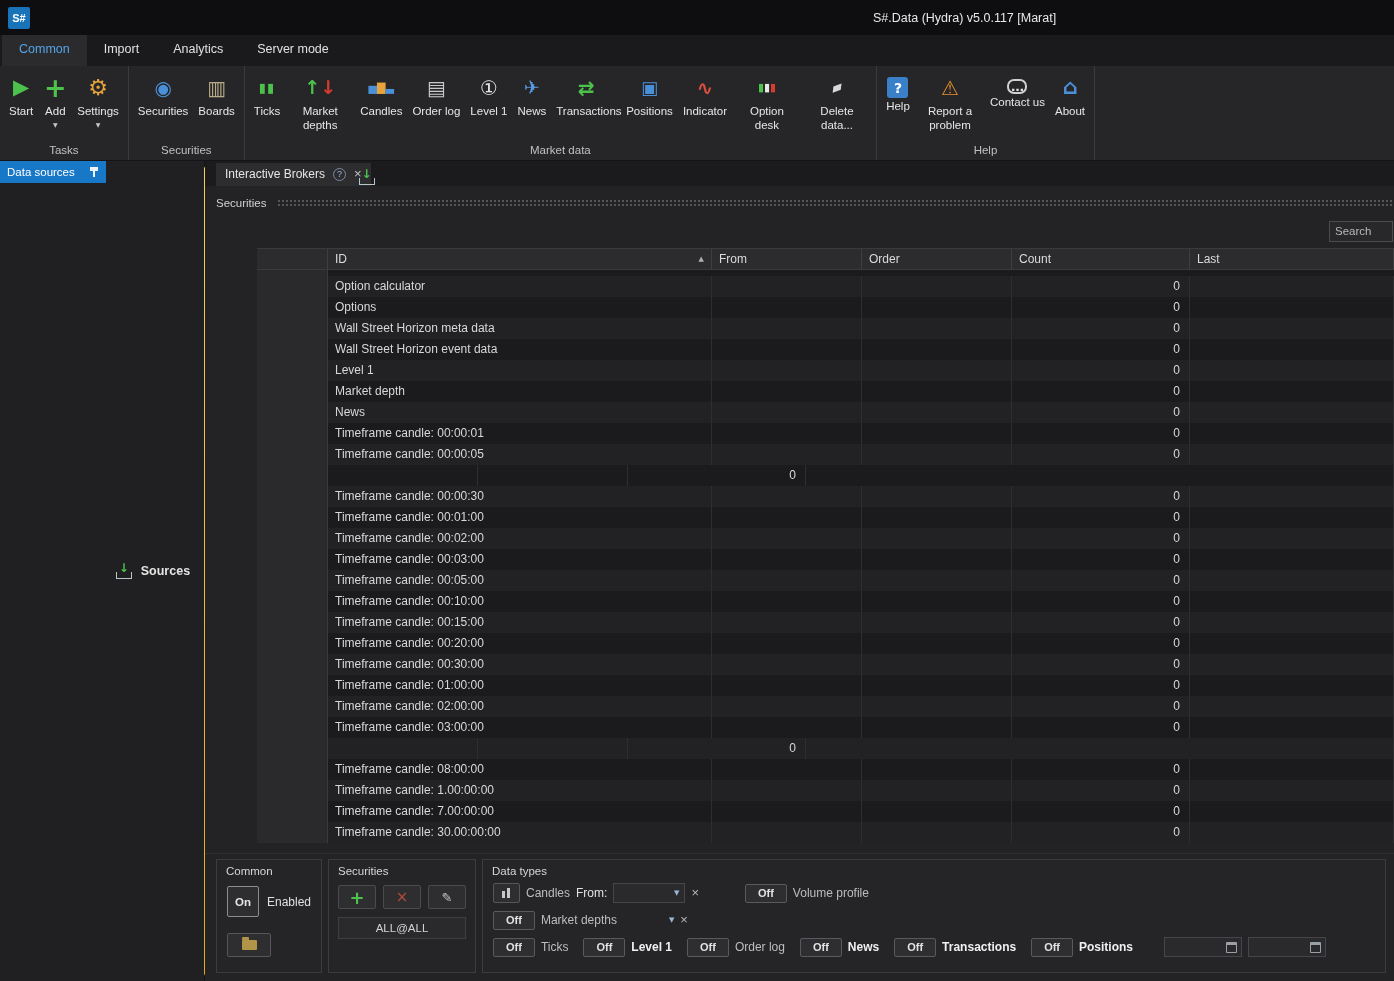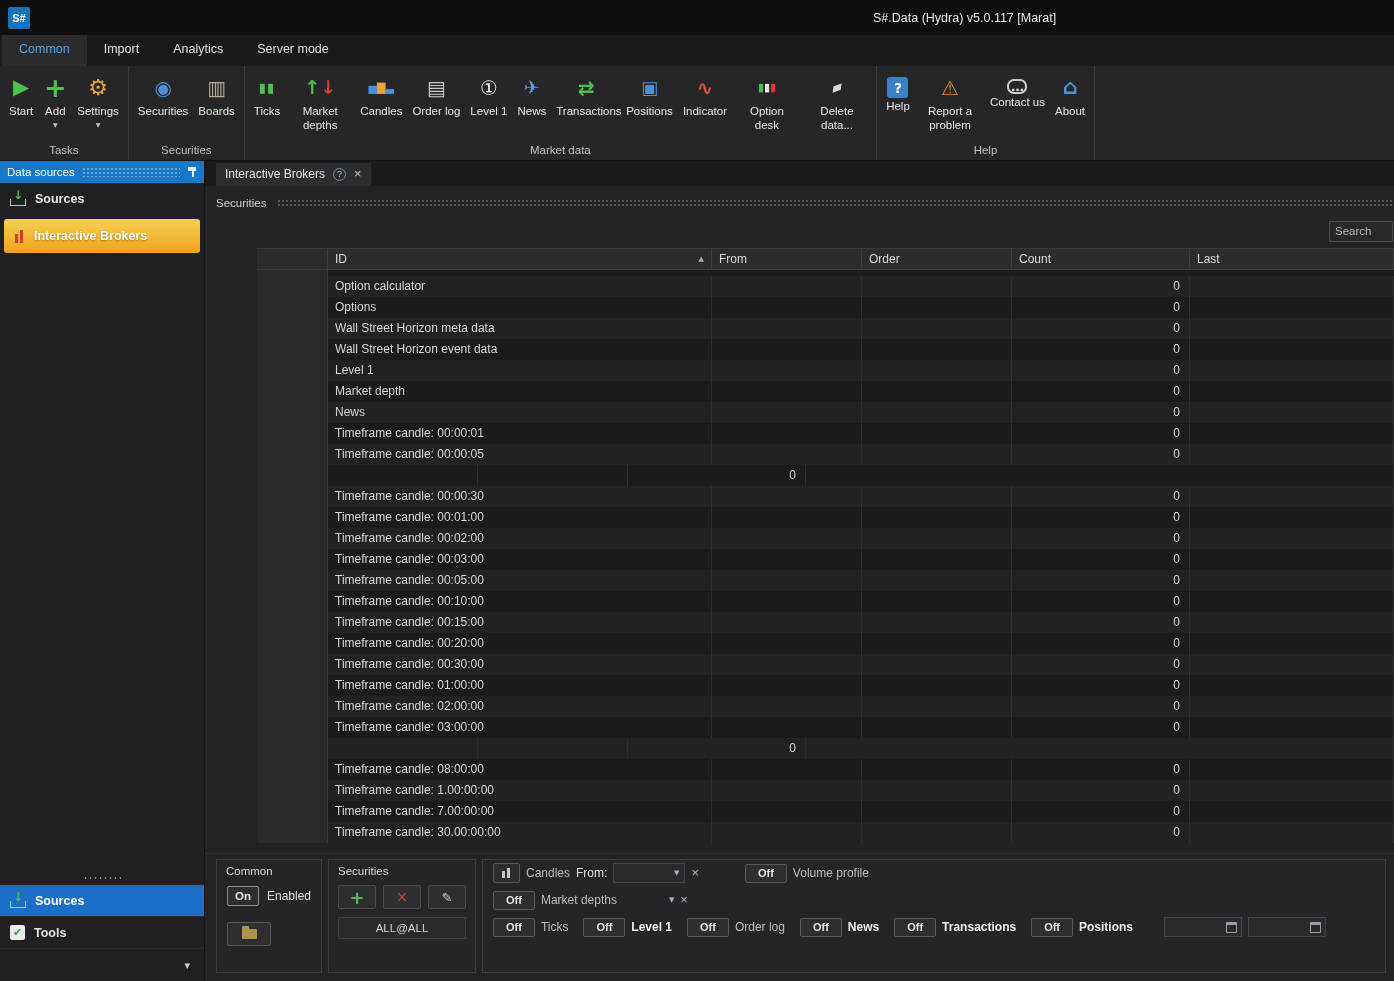--- a/index.html
+++ b/index.html
@@ -29,21 +29,21 @@
   .rb-caret{font-size:6px;color:#c8c8c8;margin-top:2px;font-family:"DejaVu Sans",sans-serif}
   .rg-label{text-align:center;font-size:11.5px;color:#c0c0c0;padding:1px 8px 4px}
   .icon-chip{background:#3a80c8;border-radius:3px;width:21px;height:21px;align-self:center;margin:5px auto 0}
   .icon-bubble{border:2px solid #d0d0d0;border-radius:7px;width:20px;height:15px;align-self:center;margin:7px auto 0;
     display:flex;align-items:center;justify-content:center;line-height:4px}
 
   
   .content{flex:1;display:flex;min-height:0}
 
   
-  .sidebar{width:205px;flex:0 0 auto;background:#202022;display:flex;flex-direction:column;border-right:1px solid #141416}
+  .sidebar{width:205px;flex:0 0 auto;background:#202022;display:flex;flex-direction:row;border-right:1px solid #141416}
   .sb-header{height:22px;background:#1878c8;display:flex;align-items:center;padding:0 7px;color:#fff;font-size:11.5px;flex:0 0 auto}
   .sb-header .dots{flex:1;height:10px;margin:0 7px;
     background-image:radial-gradient(#66a8e0 1px,transparent 1.2px);background-size:4px 4px}
   .pin-icon{width:10px;height:12px;position:relative;flex:0 0 auto}
   .pin-icon::before{content:"";position:absolute;top:1px;left:1px;width:8px;height:4px;background:#ecf2f8}
   .pin-icon::after{content:"";position:absolute;top:5px;left:4.5px;width:2px;height:6px;background:#ecf2f8}
   .sb-item{display:flex;align-items:center;gap:9px;padding:8px 10px;font-size:12.5px;color:#e4e4e4;font-weight:bold}
   .sb-item.ib{margin:5px 4px;background:linear-gradient(#f8cf52,#eea41e);border-radius:3px;color:#fff;
     padding:10px 10px;text-shadow:0 1px 2px rgba(120,70,0,.55)}
   .icon-tray{position:relative;width:16px;height:15px;display:inline-block;flex:0 0 auto}
@@ -104,21 +104,21 @@
   .col-last{flex:1}
 
   
   .bottom{flex:0 0 128px;display:flex;gap:6px;padding:5px 8px 8px 11px;background:#232325;border-top:1px solid #2e2e31}
   .panel{background:#252528;border:1px solid #3c3c40}
   .panel-title{font-size:11.5px;color:#d6d6d6;padding:5px 9px 3px}
   .panel.common{width:106px}
   .panel.securities{width:148px}
   .panel.datatypes{flex:1}
   .p-row{display:flex;align-items:center;gap:8px;padding:6px 10px 2px}
-  .btn{background:#2e2e31;border:1px solid #55555a;color:#e6e6e6;font-size:11.5px;height:20px;padding:0 7px;
+  .btn{background:#2e2e31;border:1px solid #55555a;color:#e6e6e6;font-size:11.5px;height:31px;padding:0 7px;
     border-radius:2px;font-family:inherit}
   .on-btn{border-color:#8c8c92;font-weight:bold}
   .lbl{font-size:12px;color:#e0e0e0}
   .folder-btn{width:44px;height:24px;display:flex;align-items:center;justify-content:center;margin-top:8px}
   .icon-folder{width:15px;height:10px;background:#b09548;border-radius:1px;position:relative;display:inline-block}
   .icon-folder::before{content:"";position:absolute;top:-3px;left:0;width:7px;height:3px;background:#b09548;
     border-radius:1px 1px 0 0}
   .sec-btns{display:flex;gap:7px;padding:5px 9px 2px}
   .tool-btn{width:38px;height:24px;background:#2e2e31;border:1px solid #4a4a4f;border-radius:2px;
     display:flex;align-items:center;justify-content:center;font-family:"DejaVu Sans",sans-serif}
@@ -604,20 +604,21 @@
           <div class="panel-title">Securities</div>
           <div class="sec-btns">
             <button class="tool-btn plus">+</button>
             <button class="tool-btn cross">×</button>
             <button class="tool-btn pencil">✎</button>
           </div>
           <div class="all-box">ALL@ALL</div>
         </div>
 
         <div class="panel datatypes">
+          <div class="panel-title">Data types</div>
           <div class="dt-row">
             <button class="btn small-icon-btn">
               <span class="mini-candles"></span>
             </button>
             <span class="dt-label">Candles</span>
             <span class="dt-from">From:</span>
             <span class="combo">
               <span class="caret">▼</span>
             </span>
             <span class="x-btn">×</span>

